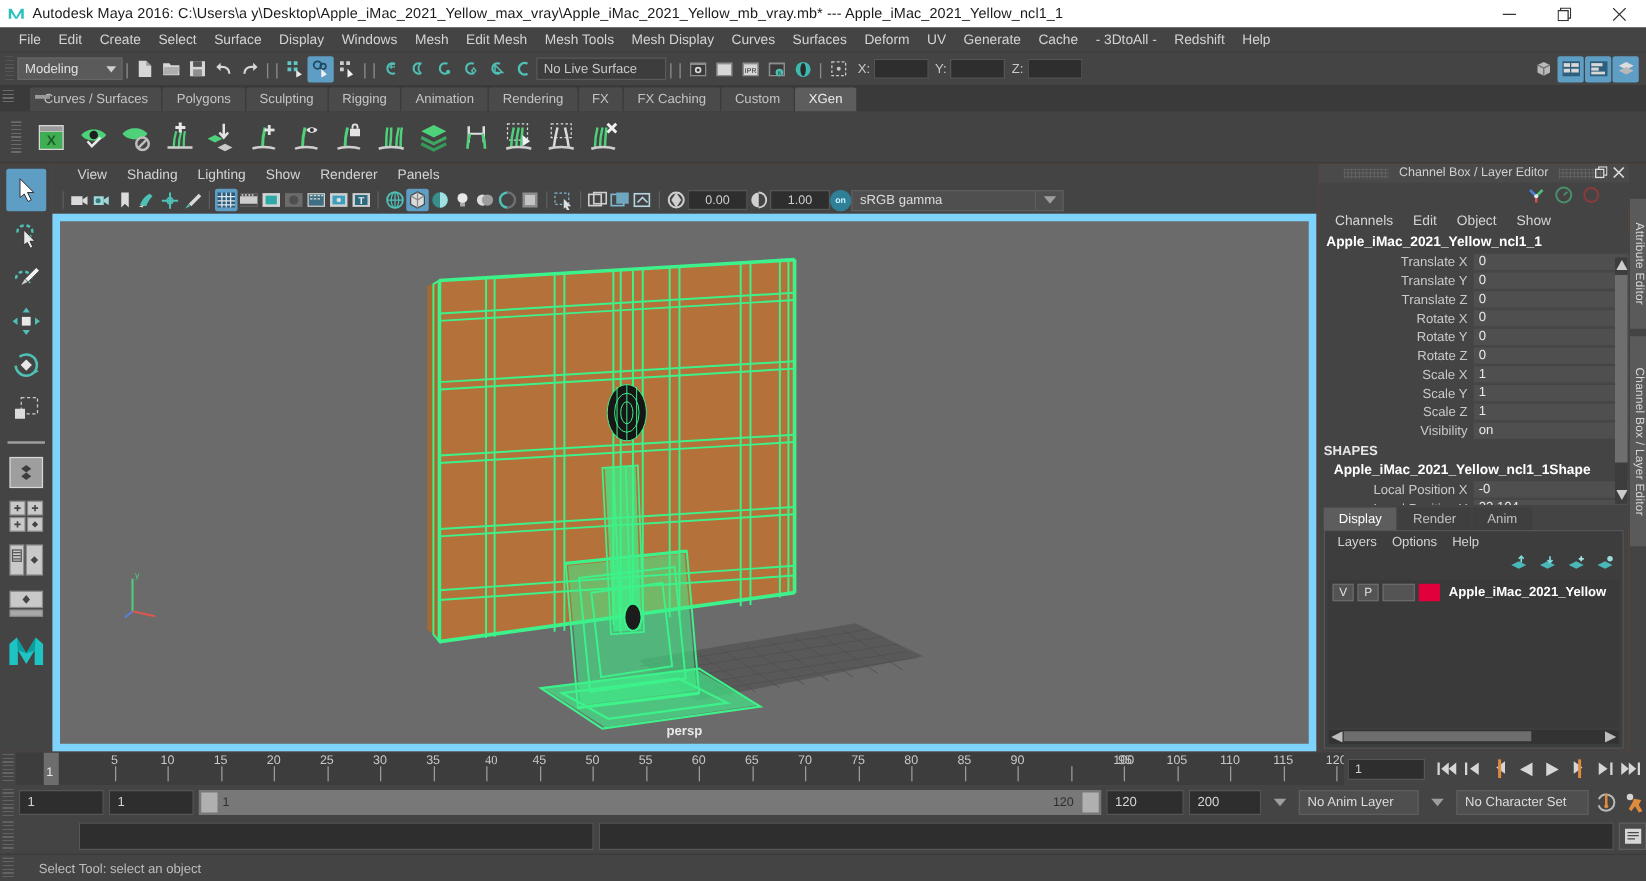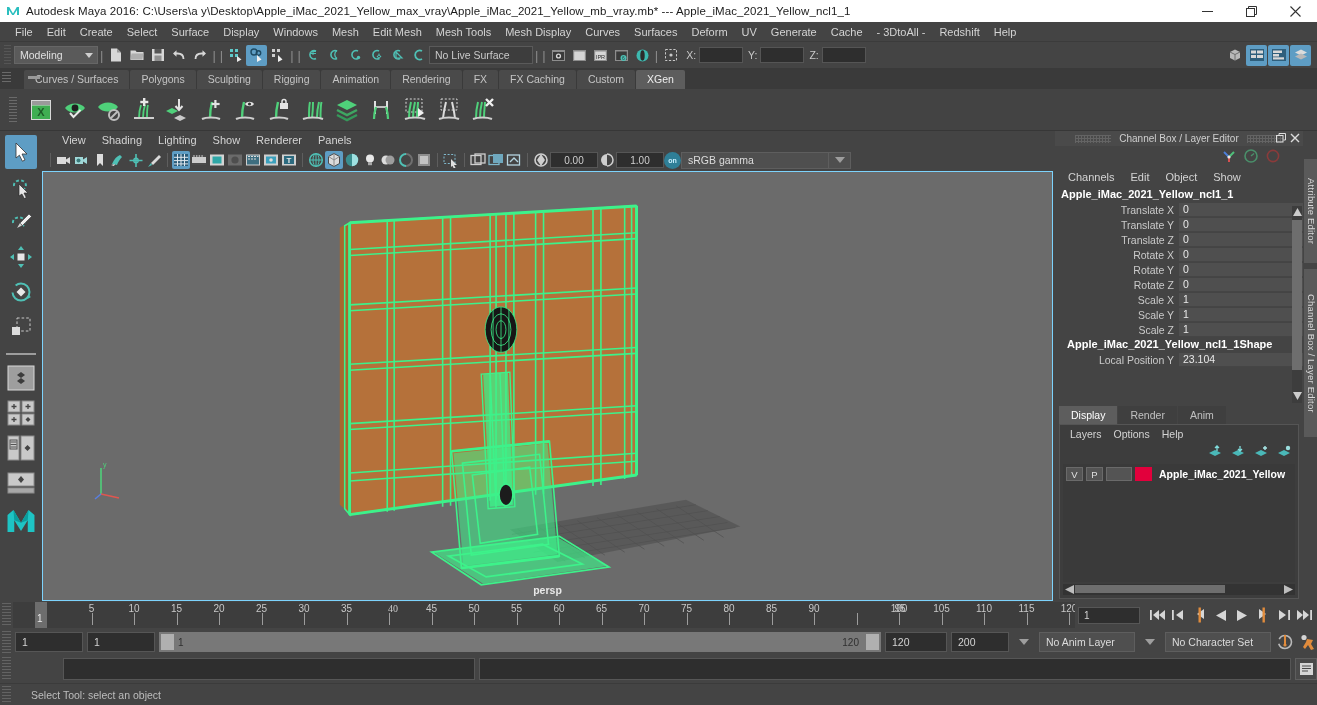--- a/index.html
+++ b/index.html
@@ -94,21 +94,21 @@
   .vpico{ width:18px; height:18px; display:flex; align-items:center; justify-content:center; border-radius:2px;}
   .vpico.sel{ background:#5e9dc4;}
   .vpico svg{display:block;}
   .vp-sep{ width:1px;height:14px;background:#5e5e5e;margin:0 4px;}
   .numbox{ width:48px;height:16px;background:#2e2e2e;border:1px solid #565656;color:#cfcfcf;font-size:10px;
     display:flex;align-items:center;justify-content:center;}
   .gammabox{ width:148px;height:17px;background:#4f4f4f;border:1px solid #5e5e5e;color:#dcdcdc;font-size:10.5px;
     display:flex;align-items:center;padding-left:6px;}
   .gammaarrow{ width:22px;height:17px;background:#4f4f4f;border:1px solid #5e5e5e;border-left:none;display:flex;align-items:center;justify-content:center;}
 
-  .viewport{ flex:1; position:relative; background:#6b6b6b; overflow:hidden; border:1px solid #7dd3fc;}
+  .viewport{ flex:1; position:relative; background:#6b6b6b; overflow:hidden; border:6px solid #7dd3fc;}
   .vp-label{ position:absolute; left:0; right:0; bottom:4px; text-align:center; font-size:10.5px; color:#e8e8e8; font-weight:bold;}
   .axisgizmo{ position:absolute; left:50px; bottom:100px; width:34px; height:40px;}
   .model{ position:absolute; left:0; top:0; width:100%; height:100%; }
 
   
   .rightpanel{ width:248px; background:#444; display:flex; flex-direction:column; flex:0 0 248px;}
   .cb-title{ height:15px; background:#4a4a4a; display:flex; align-items:center; justify-content:center;
      font-size:10px; color:#cfcfcf; position:relative;}
   .cb-title .dots{ width:36px;height:8px;background:repeating-linear-gradient(to right,#7a7a7a 0 1px,transparent 1px 3px),
       repeating-linear-gradient(to bottom,#7a7a7a 0 1px,transparent 1px 3px); background-size:3px 3px; opacity:.55;}
@@ -1038,22 +1038,31 @@
             <div class="cb-val">1</div>
           </div>
         <div class="cb-row">
             <div class="cb-attr">Scale Y</div>
             <div class="cb-val">1</div>
           </div>
         <div class="cb-row">
             <div class="cb-attr">Scale Z</div>
             <div class="cb-val">1</div>
           </div>
-
+        <div class="cb-row">
+            <div class="cb-attr">Visibility</div>
+            <div class="cb-val">on</div>
+          </div>
+
+        <div class="cb-section">SHAPES</div>
         <div class="cb-shapename">Apple_iMac_2021_Yellow_ncl1_1Shape</div>
+        <div class="cb-row">
+            <div class="cb-attr">Local Position X</div>
+            <div class="cb-val">-0</div>
+          </div>
         <div class="cb-row">
             <div class="cb-attr">Local Position Y</div>
             <div class="cb-val">23.104</div>
           </div>
 
         <div class="cb-scroll"></div>
         <div class="cb-arrow" style="top:20px;">
           <svg width="9" height="8" viewBox="0 0 9 8">
               <path d="M4.5 0L9 8H0z" fill="#cccccc"></path>
             </svg>

